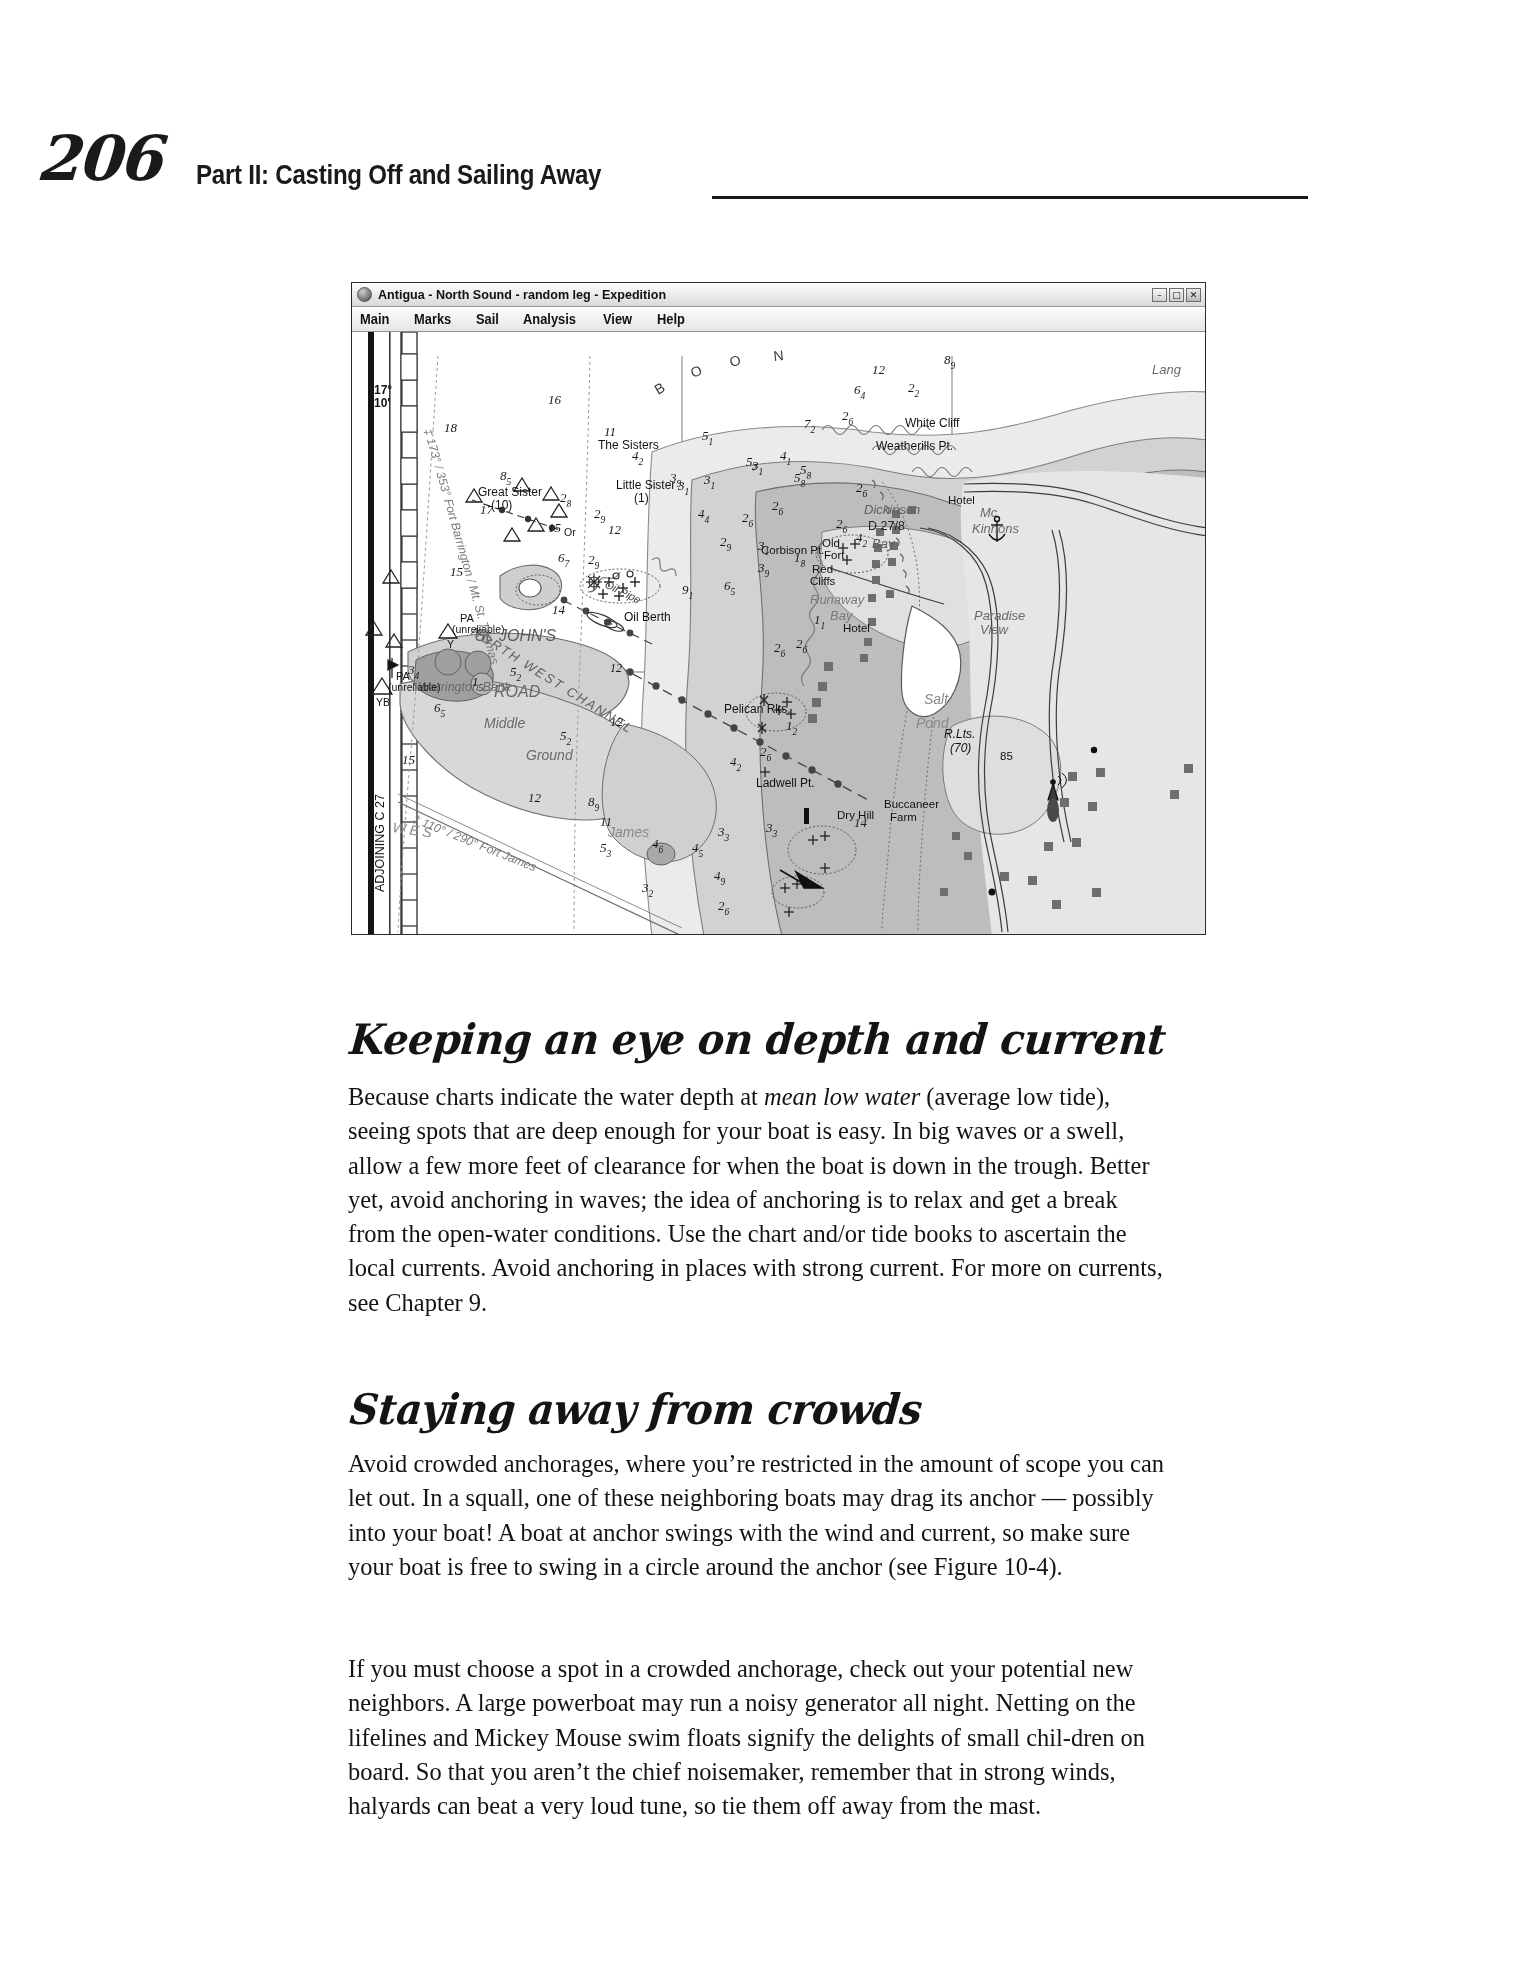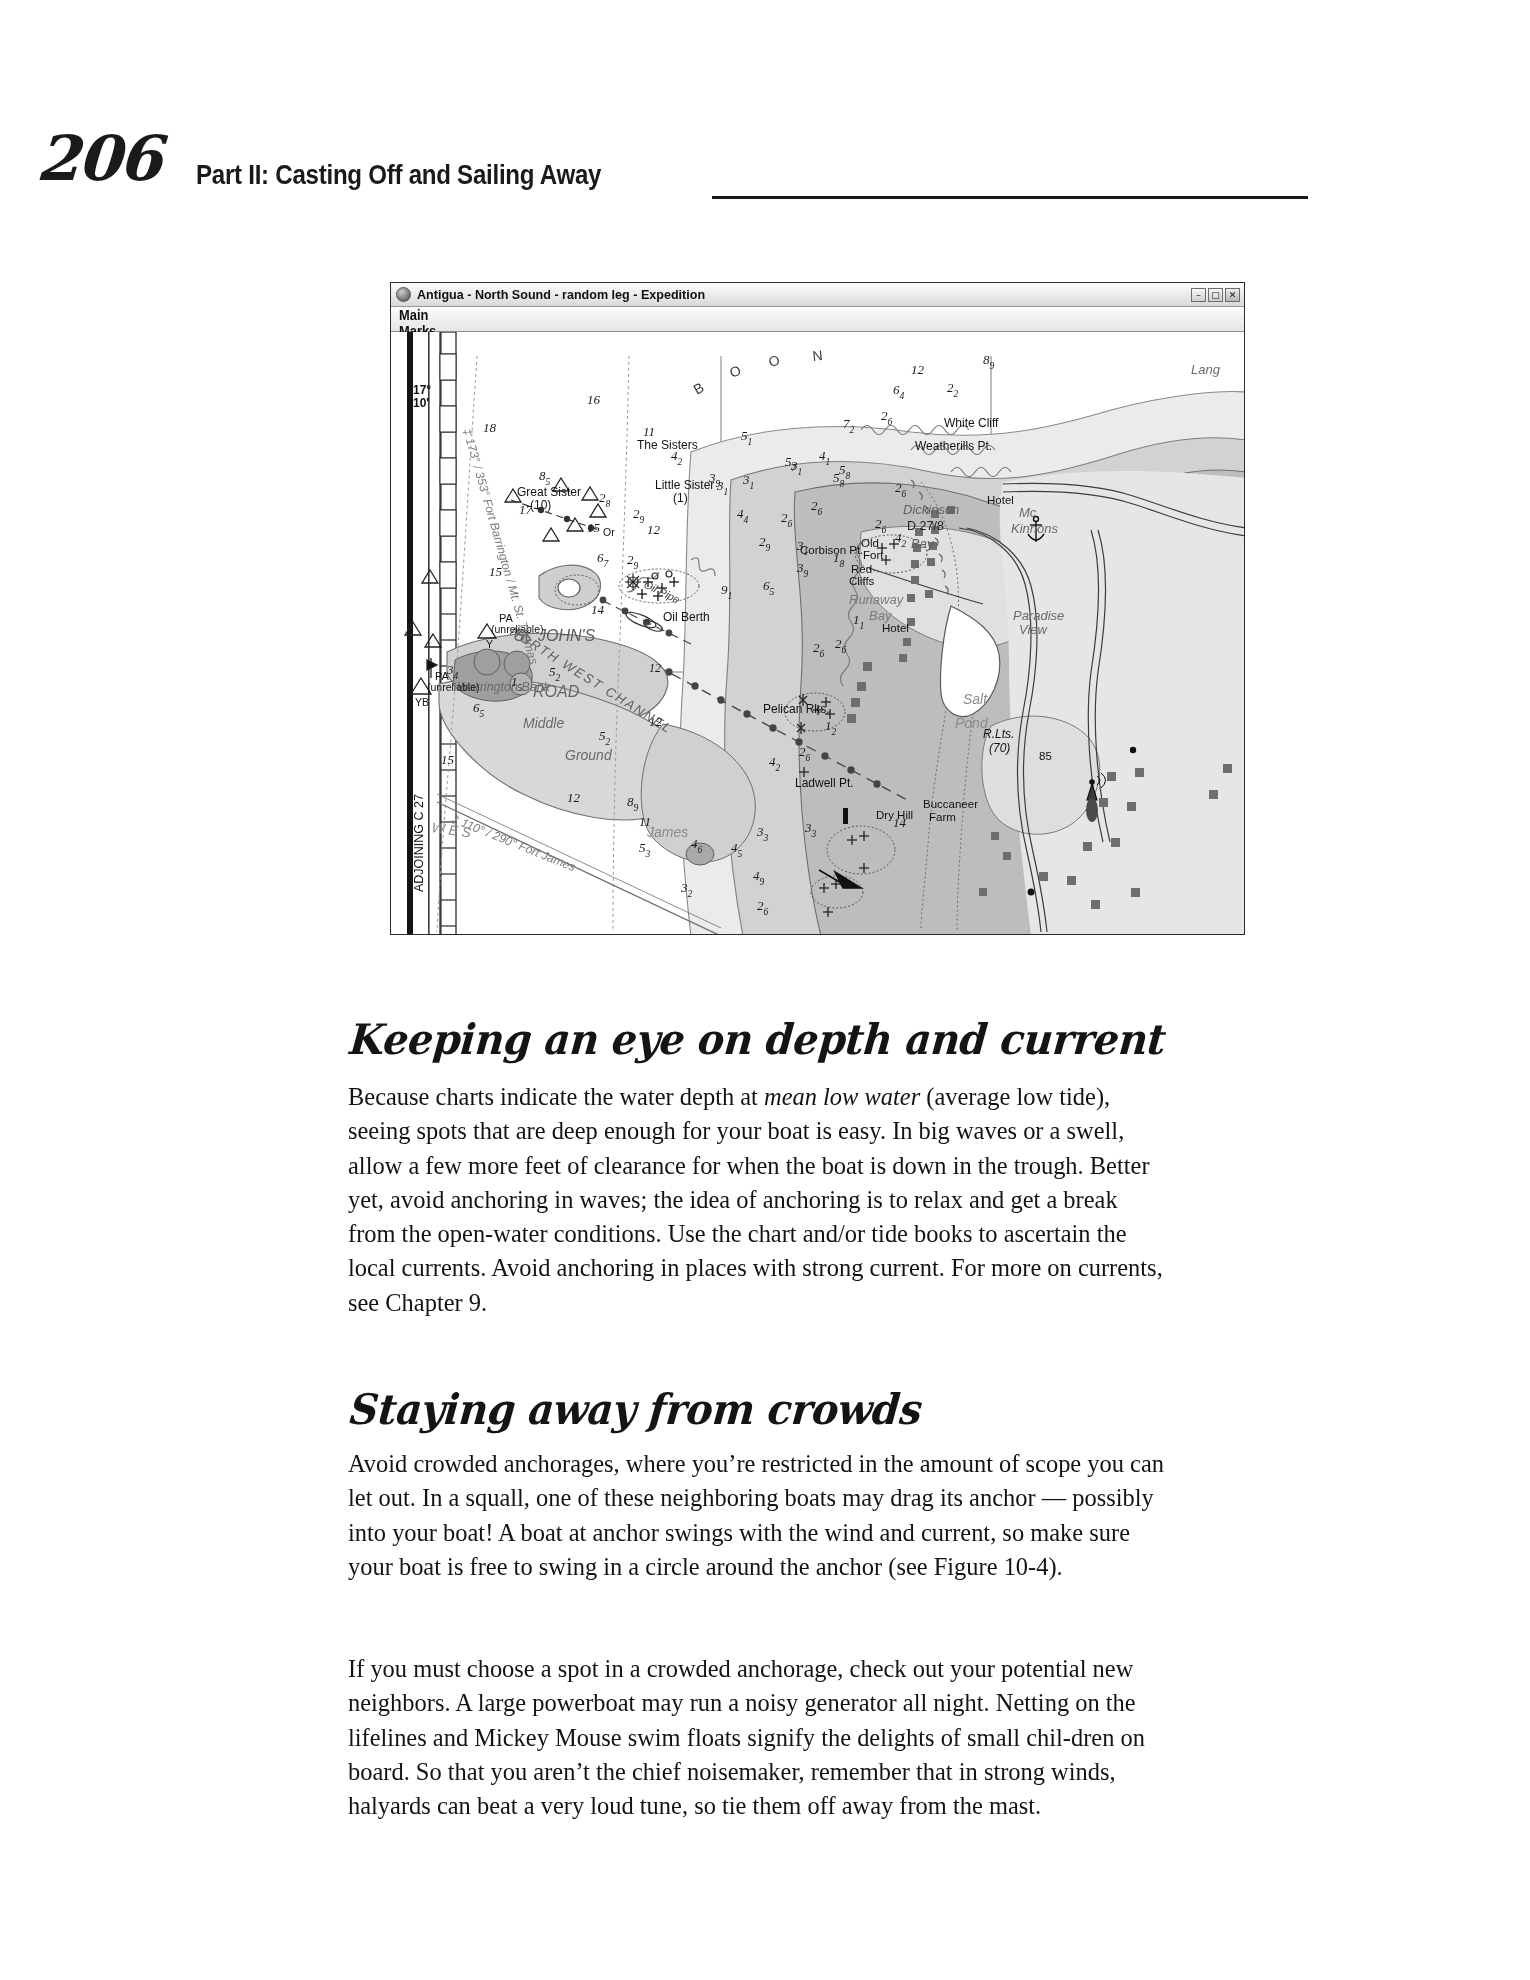--- a/index.html
+++ b/index.html
@@ -49,21 +49,20 @@
   }
   .captext b{font-weight:700;}
 
   
   .window{
     position:absolute;left:351px;top:282px;width:855px;height:653px;
     background:#0f766e;
     border:1px solid #2b2b2b;
     box-sizing:border-box;
     overflow:hidden;
-    margin-left:39px;
   }
   .titlebar{
     position:relative;height:23px;
     background:linear-gradient(to bottom,#fdfdfd 0%,#ededed 45%,#d9d9d9 100%);
     border-bottom:1px solid #9a9a9a;
     display:flex;align-items:center;
   }
   .titlebar .appicon{
     width:15px;height:15px;margin-left:5px;margin-right:6px;
     border-radius:50%;
@@ -83,21 +82,21 @@
     background:linear-gradient(to bottom,#f6f6f6,#cfcfcf);
     border:1px solid #6d6d6d;box-sizing:border-box;
     font-family:"DejaVu Sans", sans-serif;
     font-size:9px;line-height:12px;text-align:center;color:#111;
   }
   .winbtn.close{background:linear-gradient(to bottom,#eaeaea,#b8b8b8);}
   .menubar{
     height:24px;
     background:linear-gradient(to bottom,#fbfbfb,#e6e6e6);
     border-bottom:1px solid #8d8d8d;
-    display:flex;padding-left:8px;flex-direction:column;
+    display:flex;align-items:center;padding-left:8px;
   }
   .menuitem{
     font-family:"Liberation Sans", sans-serif;
     font-size:14px;font-weight:700;color:#111;
     margin-right:22px;white-space:nowrap;
     transform:scaleX(.92);transform-origin:left center;
   }
   .chartwrap{position:relative;width:100%;height:604px;background:#ffffff;overflow:hidden;}
   .chartsvg{position:absolute;left:0;top:0;}
 

